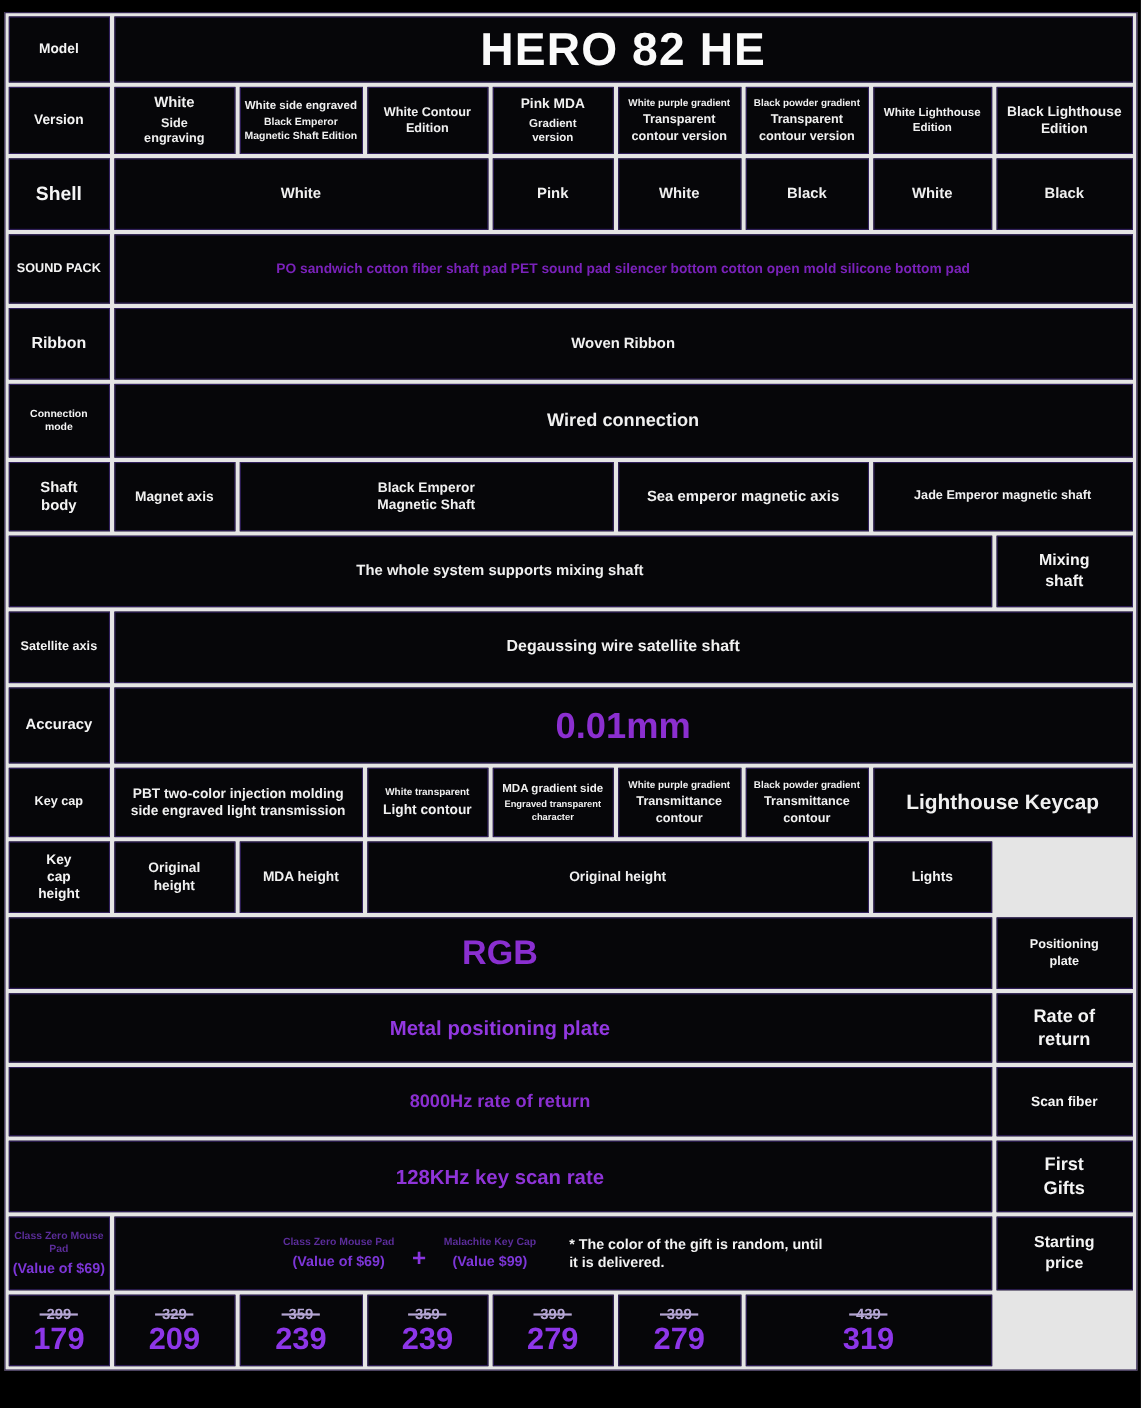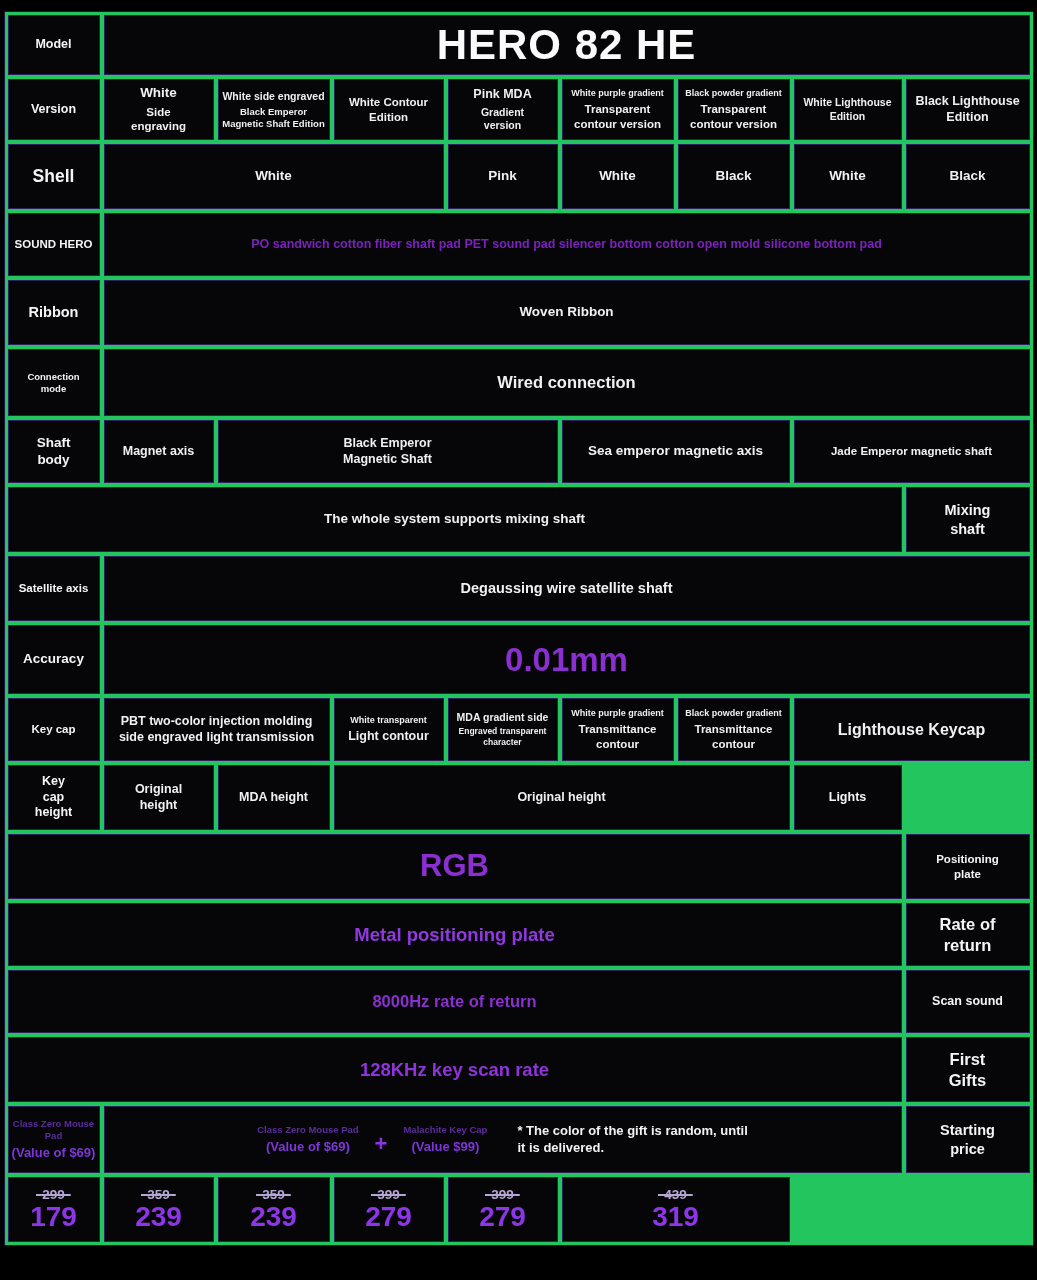--- a/index.html
+++ b/index.html
@@ -5,21 +5,21 @@
   html,body{margin:0;padding:0;background:#000;}
   body{
     width:1037px;height:1280px;overflow:hidden;
     display:flex;justify-content:center;align-items:flex-start;
     font-family:"Liberation Sans",sans-serif;
   }
   .frame{
     margin-top:11px;
     border:1px solid #241545;
     padding:3px;
-    background:#22c55e;
+    background:#e5e5e5;
   }
   .tbl{
     display:grid;
     grid-template-columns:92px 110px 112px 110px 110px 112px 112px 108px 124px;
     grid-template-rows:60px 61px 65px 63px 65px 67px 63px 65px 65px 69px 63px 65px 65px 63px 63px 65px 67px 65px;
     gap:4px;
     white-space:pre-line;
   }
   .cell{
     background:#060609;
@@ -29,21 +29,21 @@
     text-align:center;
     color:#f0f0f0;
     line-height:1.25;
     overflow:hidden;
   }
   .sp2{grid-column:span 2}.sp3{grid-column:span 3}.sp4{grid-column:span 4}
   .sp7{grid-column:span 7}.sp8{grid-column:span 8}
   .lab{font-weight:bold;color:#f4f4f4;}
   .f9{font-size:9.5px}.f10{font-size:10.5px}.f11{font-size:11.5px}
   .f12{font-size:12.5px}.f13{font-size:13.5px}.f14{font-size:14.5px}
-  .f15{font-size:16px}.f16{font-size:16.5px}.f17{font-size:17.5px}
+  .f15{font-size:19px}.f16{font-size:16.5px}.f17{font-size:17.5px}
   .b{font-weight:bold}
   .model-val{font-size:42px;font-weight:600;letter-spacing:1px;color:#fafafa;}
   .ver-top{font-size:9px;font-weight:bold;margin-bottom:3px;}
   .ver-sub{margin-top:3px;font-weight:bold;}
   .soundpack{color:#7b22bb;font-weight:bold;font-size:12.5px;}
   .accuracy-val{font-size:33px;font-weight:600;color:#8b2fd0;}
   .lights-val{font-size:31px;font-weight:bold;color:#8a2fd0;}
   .plate-val{font-size:18.5px;font-weight:bold;color:#9238e0;}
   .rate-val{font-size:16.5px;font-weight:bold;color:#8a2fd0;}
   .scan-val{font-size:18.5px;font-weight:bold;color:#8f34d8;}
@@ -115,21 +115,21 @@
   
   <div class="cell lab f17">Shell</div>
   <div class="cell sp3 b f13">White</div>
   <div class="cell b f13">Pink</div>
   <div class="cell b f13">White</div>
   <div class="cell b f13">Black</div>
   <div class="cell b f13">White</div>
   <div class="cell b f13">Black</div>
 
   
-  <div class="cell lab f11">SOUND HERO</div>
+  <div class="cell lab f11">SOUND PACK</div>
   <div class="cell sp8 soundpack">PO sandwich cotton fiber shaft pad PET sound pad silencer bottom cotton open mold silicone bottom pad</div>
 
   
   <div class="cell lab f14">Ribbon</div>
   <div class="cell sp8 b f13">Woven Ribbon</div>
 
   
   <div class="cell lab f9">Connection
 mode</div>
   <div class="cell sp8 b f16">Wired connection</div>
@@ -198,21 +198,21 @@
   <div class="cell lab f11">Positioning
 plate</div>
   <div class="cell sp8 plate-val">Metal positioning plate</div>
 
   
   <div class="cell lab f16">Rate of
 return</div>
   <div class="cell sp8 rate-val">8000Hz rate of return</div>
 
   
-  <div class="cell lab f12">Scan sound</div>
+  <div class="cell lab f12">Scan fiber</div>
   <div class="cell sp8 scan-val">128KHz key scan rate</div>
 
   
   <div class="cell lab f16">First
 Gifts</div>
   <div class="cell">
     <span class="gift1-name">Class Zero Mouse Pad</span>
     <span class="gift1-val">(Value of $69)</span>
   </div>
   <div class="cell sp7 gifts2">
@@ -230,20 +230,24 @@
   </div>
 
   
   <div class="cell lab f14">Starting
 price</div>
   <div class="cell price-cell">
     <span class="p-old">299</span>
     <span class="p-new">179</span>
   </div>
   <div class="cell price-cell">
+    <span class="p-old">329</span>
+    <span class="p-new">209</span>
+  </div>
+  <div class="cell price-cell">
     <span class="p-old">359</span>
     <span class="p-new">239</span>
   </div>
   <div class="cell price-cell">
     <span class="p-old">359</span>
     <span class="p-new">239</span>
   </div>
   <div class="cell price-cell">
     <span class="p-old">399</span>
     <span class="p-new">279</span>

